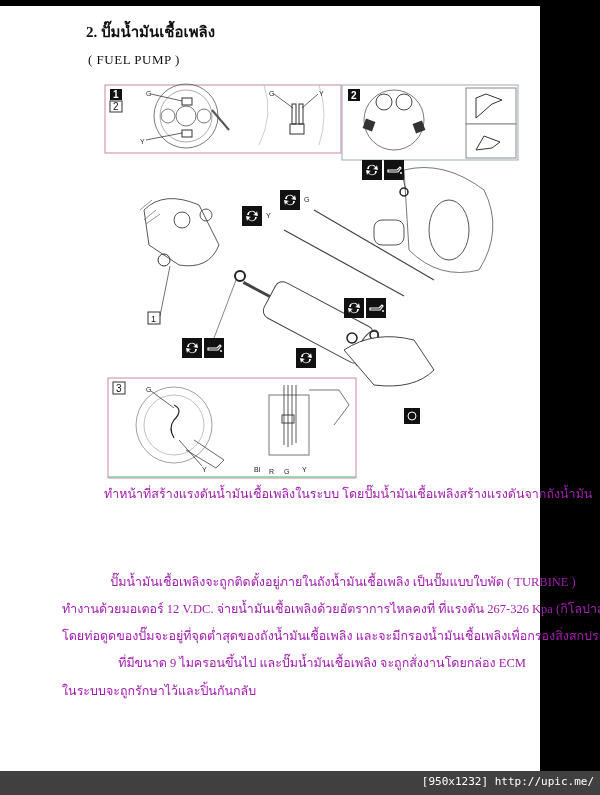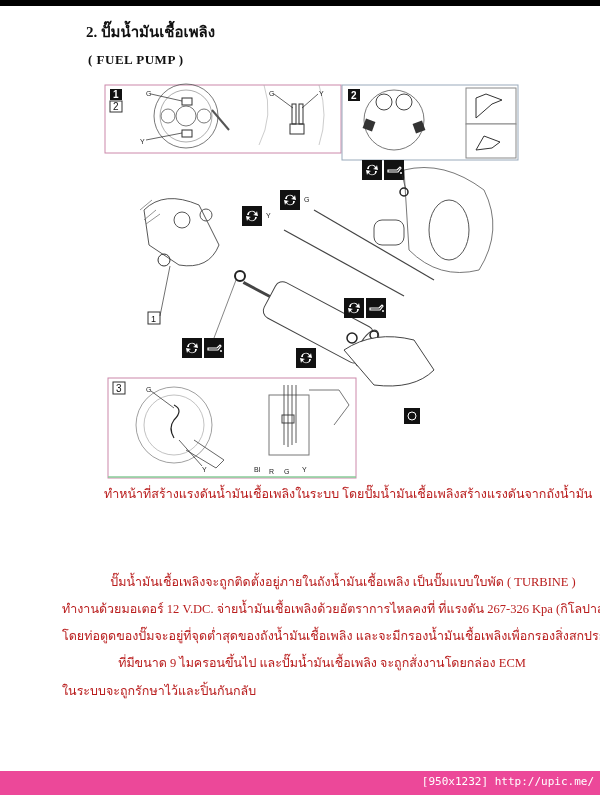--- a/index.html
+++ b/index.html
@@ -1,25 +1,25 @@
 <!DOCTYPE html>
 <html><head>
 <meta charset="utf-8">
 <style>
   html, body { margin:0; padding:0; }
   body { width:600px; height:795px; background:#000; position:relative; overflow:hidden;
          font-family:"Liberation Serif","DejaVu Serif",serif; }
-  .page { position:absolute; left:0; top:6px; width:600px; height:765px; background:#fff; }
+  .page { position:absolute; left:0; top:6px; width:540px; height:765px; background:#fff; }
   .heading { position:absolute; left:86px; top:14px; font-size:15px; font-weight:bold; color:#111; }
-  .subheading { position:absolute; left:88px; top:46px; font-size:13px; font-weight:bold; color:#111; letter-spacing:0.5px; }
+  .subheading { position:absolute; left:88px; top:46px; font-size:13px; font-weight:normal; color:#111; letter-spacing:0.5px; }
   .figure { position:absolute; left:104px; top:74px; width:420px; height:400px; }
-  .para { position:absolute; left:62px; width:520px; font-size:12.5px; color:#b91c1c; line-height:27px; }
+  .para { position:absolute; left:62px; width:520px; font-size:12.5px; color:#a21caf; line-height:27px; }
   .para .line { display:block; white-space:nowrap; }
   .para .indent { padding-left:42px; }
-  .footer { position:absolute; left:0; top:771px; width:600px; height:24px; background:#ec4899; }
+  .footer { position:absolute; left:0; top:771px; width:600px; height:24px; background:#404040; }
   .footer span { position:absolute; right:6px; top:4px; color:#fff; font-family:"DejaVu Sans Mono",monospace; font-size:11px; }
 </style>
 </head>
 <body>
 
 <div class="page">
   <div class="heading">2. ปั๊มน้ำมันเชื้อเพลิง</div>
   <div class="subheading">( FUEL  PUMP )</div>
 
   <svg class="figure" viewBox="0 0 420 400" xmlns="http://www.w3.org/2000/svg">

